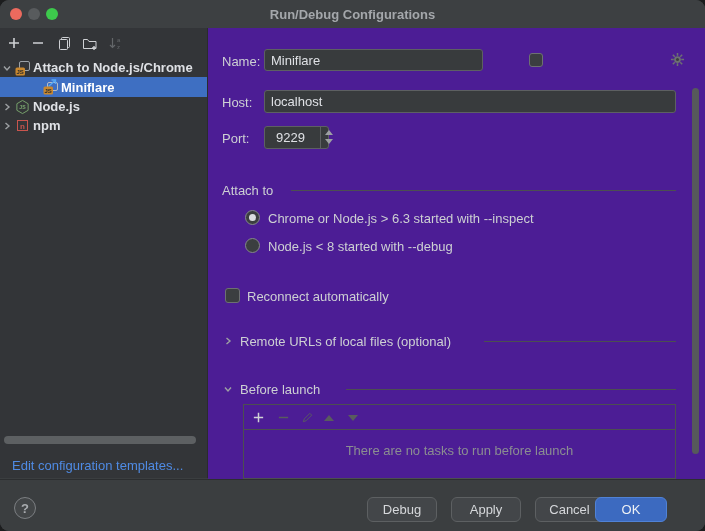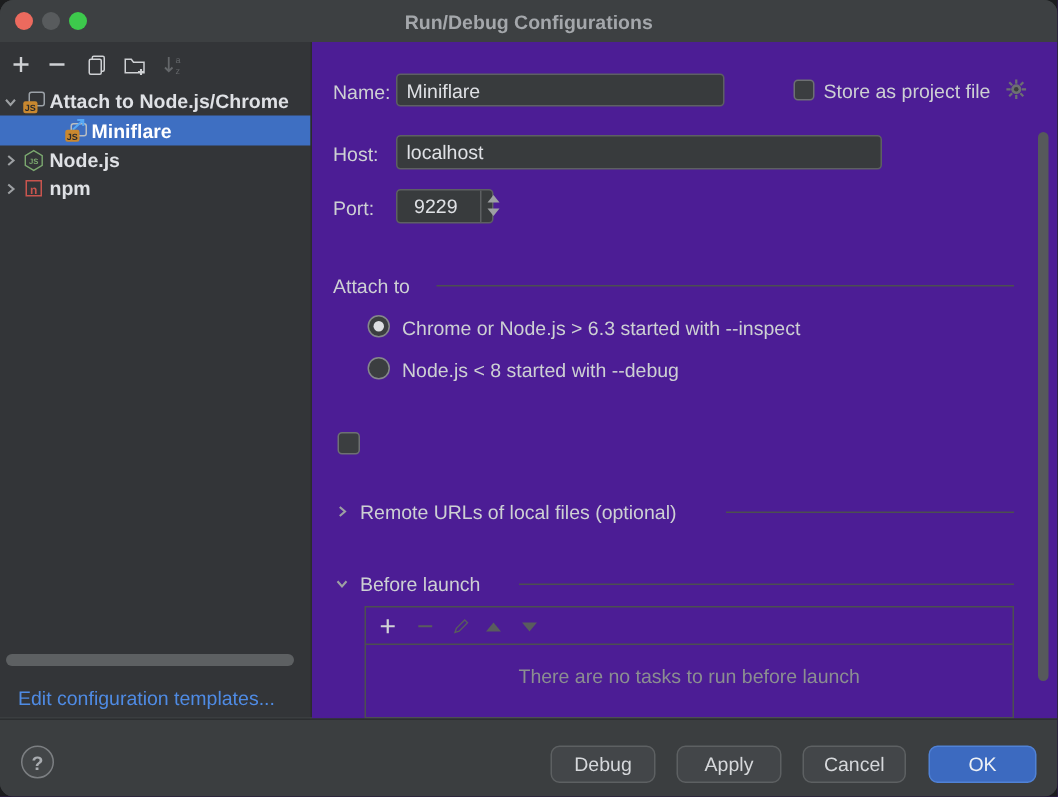--- a/index.html
+++ b/index.html
@@ -150,53 +150,53 @@
 
     <div id="hscroll"></div>
     <div id="edit-templates">Edit configuration templates...</div>
   </div>
 
   <div id="main">
 
     <div class="flabel" style="left:14px;top:26px">Name:</div>
     <input class="tinput" style="left: 56px; top: 21px; width: 219px; height: 22px;" value="Miniflare">
     <div class="cbox" style="left:321px;top:25px"></div>
-    <div class="flabel" style="left:341px;top:25px">Store as project file</div>
     <div style="position:absolute;left:462px;top:24px">
       <svg width="15" height="15" viewBox="0 0 16 16">
         <g stroke="#6d7072" stroke-width="1.6">
           <path d="M8 1v3M8 12v3M1 8h3M12 8h3M3 3l2.1 2.1M10.9 10.9L13 13M13 3l-2.1 2.1M5.1 10.9L3 13"></path>
         </g>
         <circle cx="8" cy="8" r="3.6" fill="#6d7072"></circle>
         <circle cx="8" cy="8" r="1.6" fill="#3b3e40"></circle>
       </svg>
     </div>
 
     <div class="flabel" style="left:14px;top:67px">Host:</div>
-    <input class="tinput" style="left: 56px; top: 62px; width: 324px; height: 23px;" value="localhost">
+    <input class="tinput" style="left: 56px; top: 62px; width: 412px; height: 23px;" value="localhost">
 
     <div class="flabel" style="left:14px;top:103px">Port:</div>
     <input class="tinput" style="left: 56px; top: 98px; width: 65px; height: 23px; text-align: right; padding-right: 23px;" value="9229">
     <div style="position:absolute;left:112px;top:99px;width:16px;height:21px;border-left:1px solid #5d6062;">
       <div style="position:absolute;left:4px;top:3px" class="step-up"></div>
       <div style="position:absolute;left:4px;top:12px" class="step-down"></div>
     </div>
 
     <div class="flabel" style="left:14px;top:155px">Attach to</div>
     <div class="secline" style="left:83px;top:162px;width:385px"></div>
 
     <div class="radio" style="left:37px;top:182px">
         <div class="dot"></div>
       </div>
     <div class="flabel" style="left:60px;top:183px">Chrome or Node.js &gt; 6.3 started with --inspect</div>
 
     <div class="radio" style="left:37px;top:210px"></div>
     <div class="flabel" style="left:60px;top:211px">Node.js &lt; 8 started with --debug</div>
 
     <div class="cbox" style="left:17px;top:260px;width:15px;height:15px"></div>
+    <div class="flabel" style="left:39px;top:261px">Reconnect automatically</div>
 
     <div style="position:absolute;left:14px;top:305px;width:454px;height:16px;cursor:pointer">
       <span class="sec-chev" style="left:0;top:2px">
         <svg width="10" height="10" viewBox="0 0 10 10">
             <polyline points="3.5,2 7,5 3.5,8" fill="none" stroke="#9da0a3" stroke-width="1.4"></polyline>
           </svg>
       </span>
       <span class="flabel" style="left:18px;top:1px">Remote URLs of local files (optional)</span>
       <div class="secline" style="left:262px;top:8px;width:192px"></div>
     </div>
@@ -239,16 +239,16 @@
     </div>
 
     <div id="vscroll"></div>
   </div>
 
   <div id="footer">
     <div id="help-btn">?</div>
     <button class="btn" style="left:451px;width:70px">Apply</button>
     <button class="btn" style="left:367px;width:70px">Debug</button>
     <button class="btn" style="left:535px;width:69px">Cancel</button>
-    <button class="btn primary" style="left:619px;width:72px">OK</button>
+    <button class="btn primary" style="left:595px;width:72px">OK</button>
   </div>
 
 </div>
 
 </body></html>

